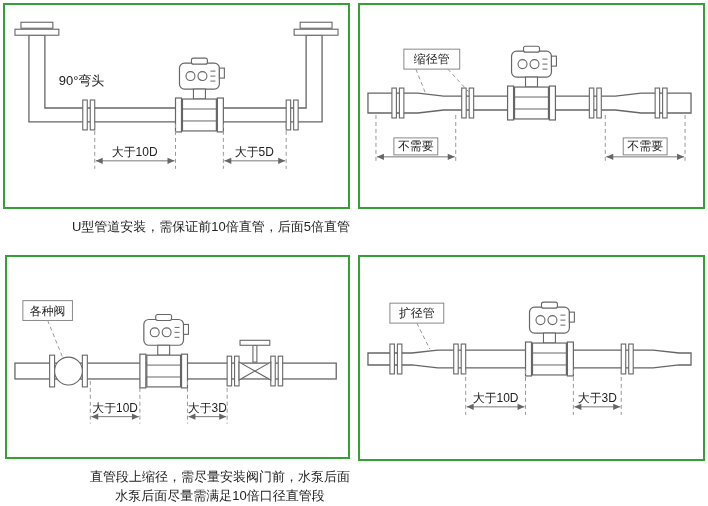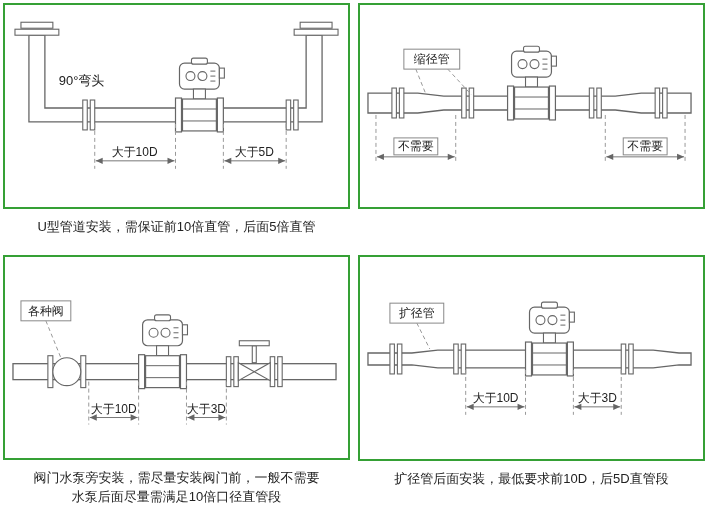--- a/index.html
+++ b/index.html
@@ -4,21 +4,21 @@
 <style>
   html,body { margin:0; padding:0; background:#fff; }
   .page {
     width:708px; height:506px; box-sizing:border-box;
     padding:3px 3px 0 3px;
     display:grid; grid-template-columns:1fr 1fr; grid-template-rows:252px 251px;
     column-gap:8px;
     font-family:"Liberation Sans", sans-serif;
     background:#fff;
   }
-  .cell { display:flex; flex-direction:column; }
+  .cell { display:flex; flex-direction:column;align-items:flex-end; }
   .panel {
     height:202px; box-sizing:content-box;
     border:2px solid #35a035; background:#fff;
   }
   .panel svg { display:block; width:100%; height:100%; }
   .caption {
     margin-top:9px; text-align:center;
     font-size:13px; color:#222; line-height:1.45;
   }
   
@@ -167,21 +167,21 @@
           <line class="ext" x1="182" y1="125" x2="182" y2="168"></line>
           <line class="ext" x1="222" y1="125" x2="222" y2="168"></line>
           <line class="dim" x1="183" y1="161" x2="221" y2="161"></line>
           <polygon class="arr" points="183,161 190,157.8 190,164.2"></polygon>
           <polygon class="arr" points="221,161 214,157.8 214,164.2"></polygon>
           <text class="lbl" x="202" y="156">大于3D</text>
         </g>
       </svg>
     </div>
     <div class="caption">
-      <div>阀门水泵旁安装，需尽量安装阀门前，一般不需要</div>
+      <div>直管段上缩径，需尽量安装阀门前，水泵后面</div>
       <div>水泵后面尽量需满足10倍口径直管段</div>
     </div>
   </div>
 
   <div class="cell">
     <div class="panel">
       <svg viewBox="0 0 344 202">
         <path class="pp" d="M8,96 H52 L78,93 H294 L320,96 H332 V108 H320 L294,111 H78 L52,108 H8 Z"></path>
         <use href="#flangepair" x="36" y="102"></use>
         <use href="#flangepair" x="100" y="102"></use>
@@ -203,16 +203,15 @@
         <g>
           <line class="ext" x1="214" y1="113" x2="214" y2="158"></line>
           <line class="ext" x1="262" y1="113" x2="262" y2="158"></line>
           <line class="dim" x1="215" y1="150" x2="261" y2="150"></line>
           <polygon class="arr" points="215,150 222,146.8 222,153.2"></polygon>
           <polygon class="arr" points="261,150 254,146.8 254,153.2"></polygon>
           <text class="lbl" x="238" y="145">大于3D</text>
         </g>
       </svg>
     </div>
-    <div class="caption">扩径管后面安装，最低要求前10D，后5D直管段</div>
   </div>
 
 </div>
 
 </body></html>

